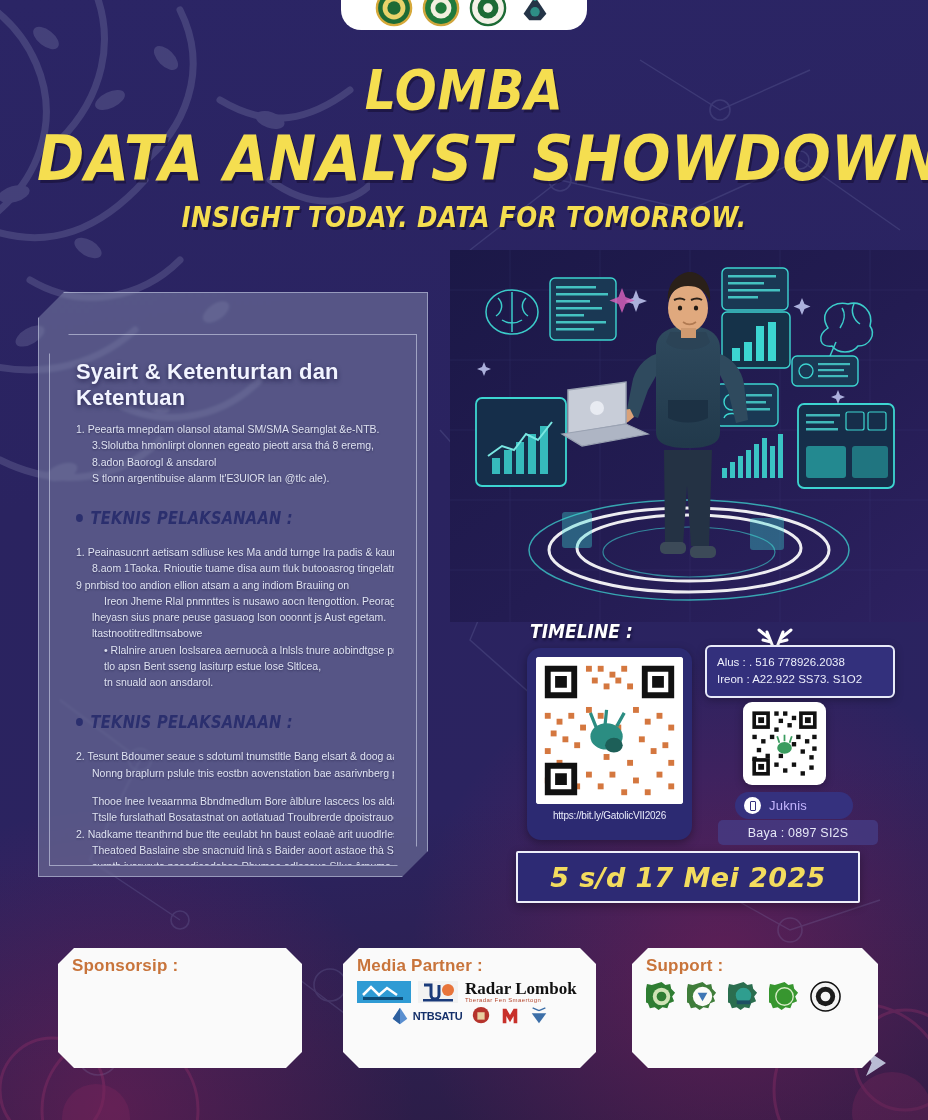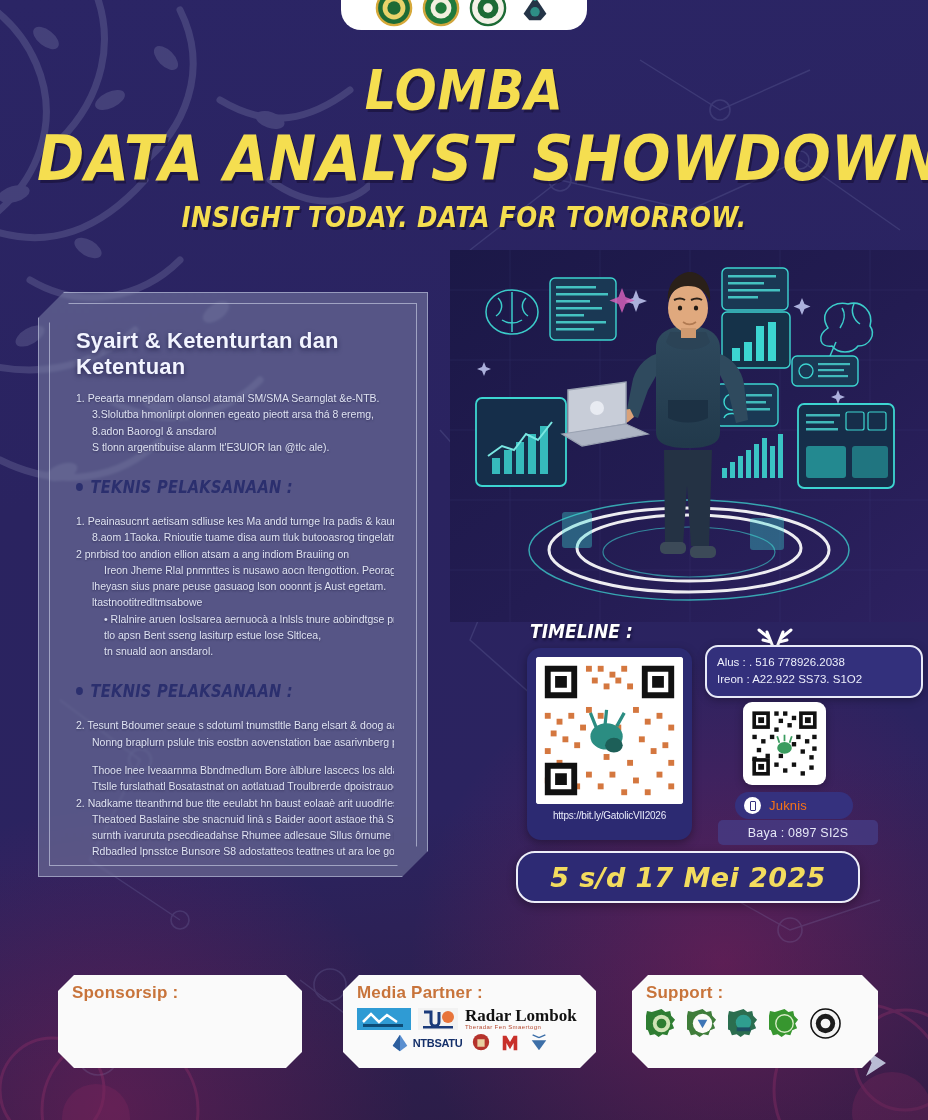--- a/index.html
+++ b/index.html
@@ -61,21 +61,21 @@
     position:absolute; left:38px; top:292px; width:390px; height:585px; z-index:5;
     background:rgba(126,133,168,.52);
     border:1px solid rgba(205,212,235,.55);
     clip-path:polygon(26px 0,100% 0,100% calc(100% - 26px),calc(100% - 26px) 100%,0 100%,0 26px);
     backdrop-filter:blur(1px);
   }
   .panel-inner {
     position:absolute; inset:10px;
     border:1px solid rgba(222,228,245,.55);
     clip-path:polygon(20px 0,100% 0,100% calc(100% - 20px),calc(100% - 20px) 100%,0 100%,0 20px);
-    padding:24px 22px 16px 26px; overflow:hidden;
+    padding:24px 22px 16px 26px; overflow:hidden;margin-top:31px;
   }
   .panel-title {
     font-size:22px; font-weight:bold; color:#f2f4ff;
     text-shadow:0 2px 5px rgba(20,15,55,.65);
     filter:blur(.35px); margin-bottom:10px; letter-spacing:.2px;
   }
   .sect-head {
     font-family:"DejaVu Sans", sans-serif;
     font-weight:bold; font-style:italic; font-size:17px;
     color:#2b2f6e; transform:scaleX(.86); transform-origin:left;
@@ -111,22 +111,22 @@
     background:#2c2a72; border-radius:14px; padding:9px 9px 0 9px;
     box-shadow:0 3px 10px rgba(0,0,0,.35);
   }
   .qr-big { width:147px; height:147px; background:#fff; border-radius:3px; position:relative; overflow:hidden; }
   .qr-url {
     margin-top:6px; font-size:10px; color:#e9ebfa; text-align:center;
     filter:blur(.4px); letter-spacing:-.2px; white-space:nowrap;
   }
 
   .info-box {
-    position:absolute; left:705px; top:645px; width:218px; z-index:6;
-    background:#33307c; border:2px solid #e8eaf8; border-radius:13px;
+    position:absolute; left:705px; top:645px; width:190px; z-index:6;
+    background:#33307c; border:2px solid #e8eaf8; border-radius:6px;
     padding:7px 10px; box-shadow:0 2px 8px rgba(0,0,0,.3);
   }
   .info-row { font-size:11.5px; color:#eceefb; line-height:1.5; filter:blur(.55px); white-space:nowrap; }
   .antlers { position:absolute; left:745px; top:620px; width:60px; height:32px; z-index:6; }
   .antlers svg{ width:100%; height:100%; display:block; }
 
   .qr-small-card {
     position:absolute; left:743px; top:702px; width:83px; height:83px; z-index:6;
     background:#fff; border-radius:9px; padding:5px;
     box-shadow:0 2px 8px rgba(0,0,0,.3);
@@ -134,44 +134,44 @@
   .qr-small { width:73px; height:73px; position:relative; overflow:hidden; }
 
   .pill-juknis {
     position:absolute; left:735px; top:792px; width:118px; height:27px; z-index:6;
     background:#35317e; border-radius:14px; display:flex; align-items:center;
     gap:8px; padding-left:9px;
   }
   .book-ico { width:17px; height:17px; border-radius:50%; background:#fff;
               display:flex; align-items:center; justify-content:center; flex:0 0 17px; }
   .book-ico i { display:block; width:6px; height:10px; border:1.6px solid #35317e; border-radius:1px; }
-  .pill-juknis span { font-size:13px; color:#f97316; letter-spacing:.2px; }
+  .pill-juknis span { font-size:13px; color:#c4b5fd; letter-spacing:.2px; }
 
   .pill-baya {
     position:absolute; left:718px; top:820px; width:160px; height:25px; z-index:6;
     background:rgba(70,62,135,.75); border-radius:5px;
     display:flex; align-items:center; justify-content:center;
     font-size:12.5px; color:#e6e8f7; filter:blur(.45px); letter-spacing:.2px;
   }
 
   .date-banner {
     position:absolute; left:516px; top:851px; width:344px; height:52px; z-index:6;
-    background:#2d2a74; border:2px solid #edeef9; border-radius:19px;
+    background:#2d2a74; border:2px solid #edeef9; border-radius:2px;
     display:flex; align-items:center; justify-content:center;
     box-shadow:0 3px 10px rgba(0,0,0,.32);
   }
   .date-banner span {
     font-family:"DejaVu Sans", sans-serif;
     font-weight:bold; font-style:italic; font-size:27px; color:#F3DC5E;
     letter-spacing:.4px;
   }
 
   
   .card {
-    position:absolute; bottom:52px; height:93px; background:#fafafa; z-index:6;
+    position:absolute; bottom:52px; height:120px; background:#fafafa; z-index:6;
     clip-path:polygon(16px 0,calc(100% - 16px) 0,100% 16px,100% calc(100% - 16px),
                       calc(100% - 16px) 100%,16px 100%,0 calc(100% - 16px),0 16px);
     padding:8px 14px;
   }
   .card-title {
     font-size:17px; font-weight:bold; color:#C8743B; letter-spacing:.2px;
   }
   #card-sponsor { left:58px;  width:244px; }
   #card-media   { left:343px; width:253px; }
   #card-support { left:632px; width:246px; }
@@ -299,21 +299,21 @@
 
       <div class="body-line">1. Peearta mnepdam olansol atamal SM/SMA Searnglat &amp;e-NTB.</div>
       <div class="body-line ind1">3.Slolutba hmonlirpt olonnen egeato pieott arsa thá 8 eremg,</div>
       <div class="body-line ind1">8.adon Baorogl &amp; ansdarol</div>
       <div class="body-line ind1">S tlonn argentibuise alanm lt'E3UlOR lan @tlc ale).</div>
 
       <div class="sect-head">TEKNIS PELAKSANAAN :</div>
 
       <div class="body-line">1. Peainasucnrt aetisam sdliuse kes Ma andd turnge lra padis &amp; kaung,</div>
       <div class="body-line ind1">8.aom 1Taoka. Rnioutie tuame disa aum tluk butooasrog tingelatns puts</div>
-      <div class="body-line">2  pnrbisd too andion ellion atsam a ang indiom Brauiing on</div>
+      <div class="body-line">9  pnrbisd too andion ellion atsam a ang indiom Brauiing on</div>
       <div class="body-line ind2">Ireon Jheme Rlal pnmnttes is nusawo aocn ltengottion. Peoragodet pulom lØ</div>
       <div class="body-line ind1">lheyasn sius pnare peuse gasuaog lson ooonnt js Aust egetam.</div>
       <div class="body-line ind1">ltastnootitredltmsabowe</div>
       <div class="body-line ind2">• Rlalnire aruen Ioslsarea aernuocà a lnlsls tnure aobindtgse pruon gask sdarn</div>
       <div class="body-line ind2">tlo apsn Bent sseng lasiturp estue lose Sltlcea,</div>
       <div class="body-line ind2">tn snuald aon ansdarol.</div>
 
       <div class="sect-head">TEKNIS PELAKSANAAN :</div>
 
       <div class="body-line">2. Tesunt Bdoumer seaue s sdotuml tnumstltle Bang elsart &amp; doog aanrt Baraia lin</div>

